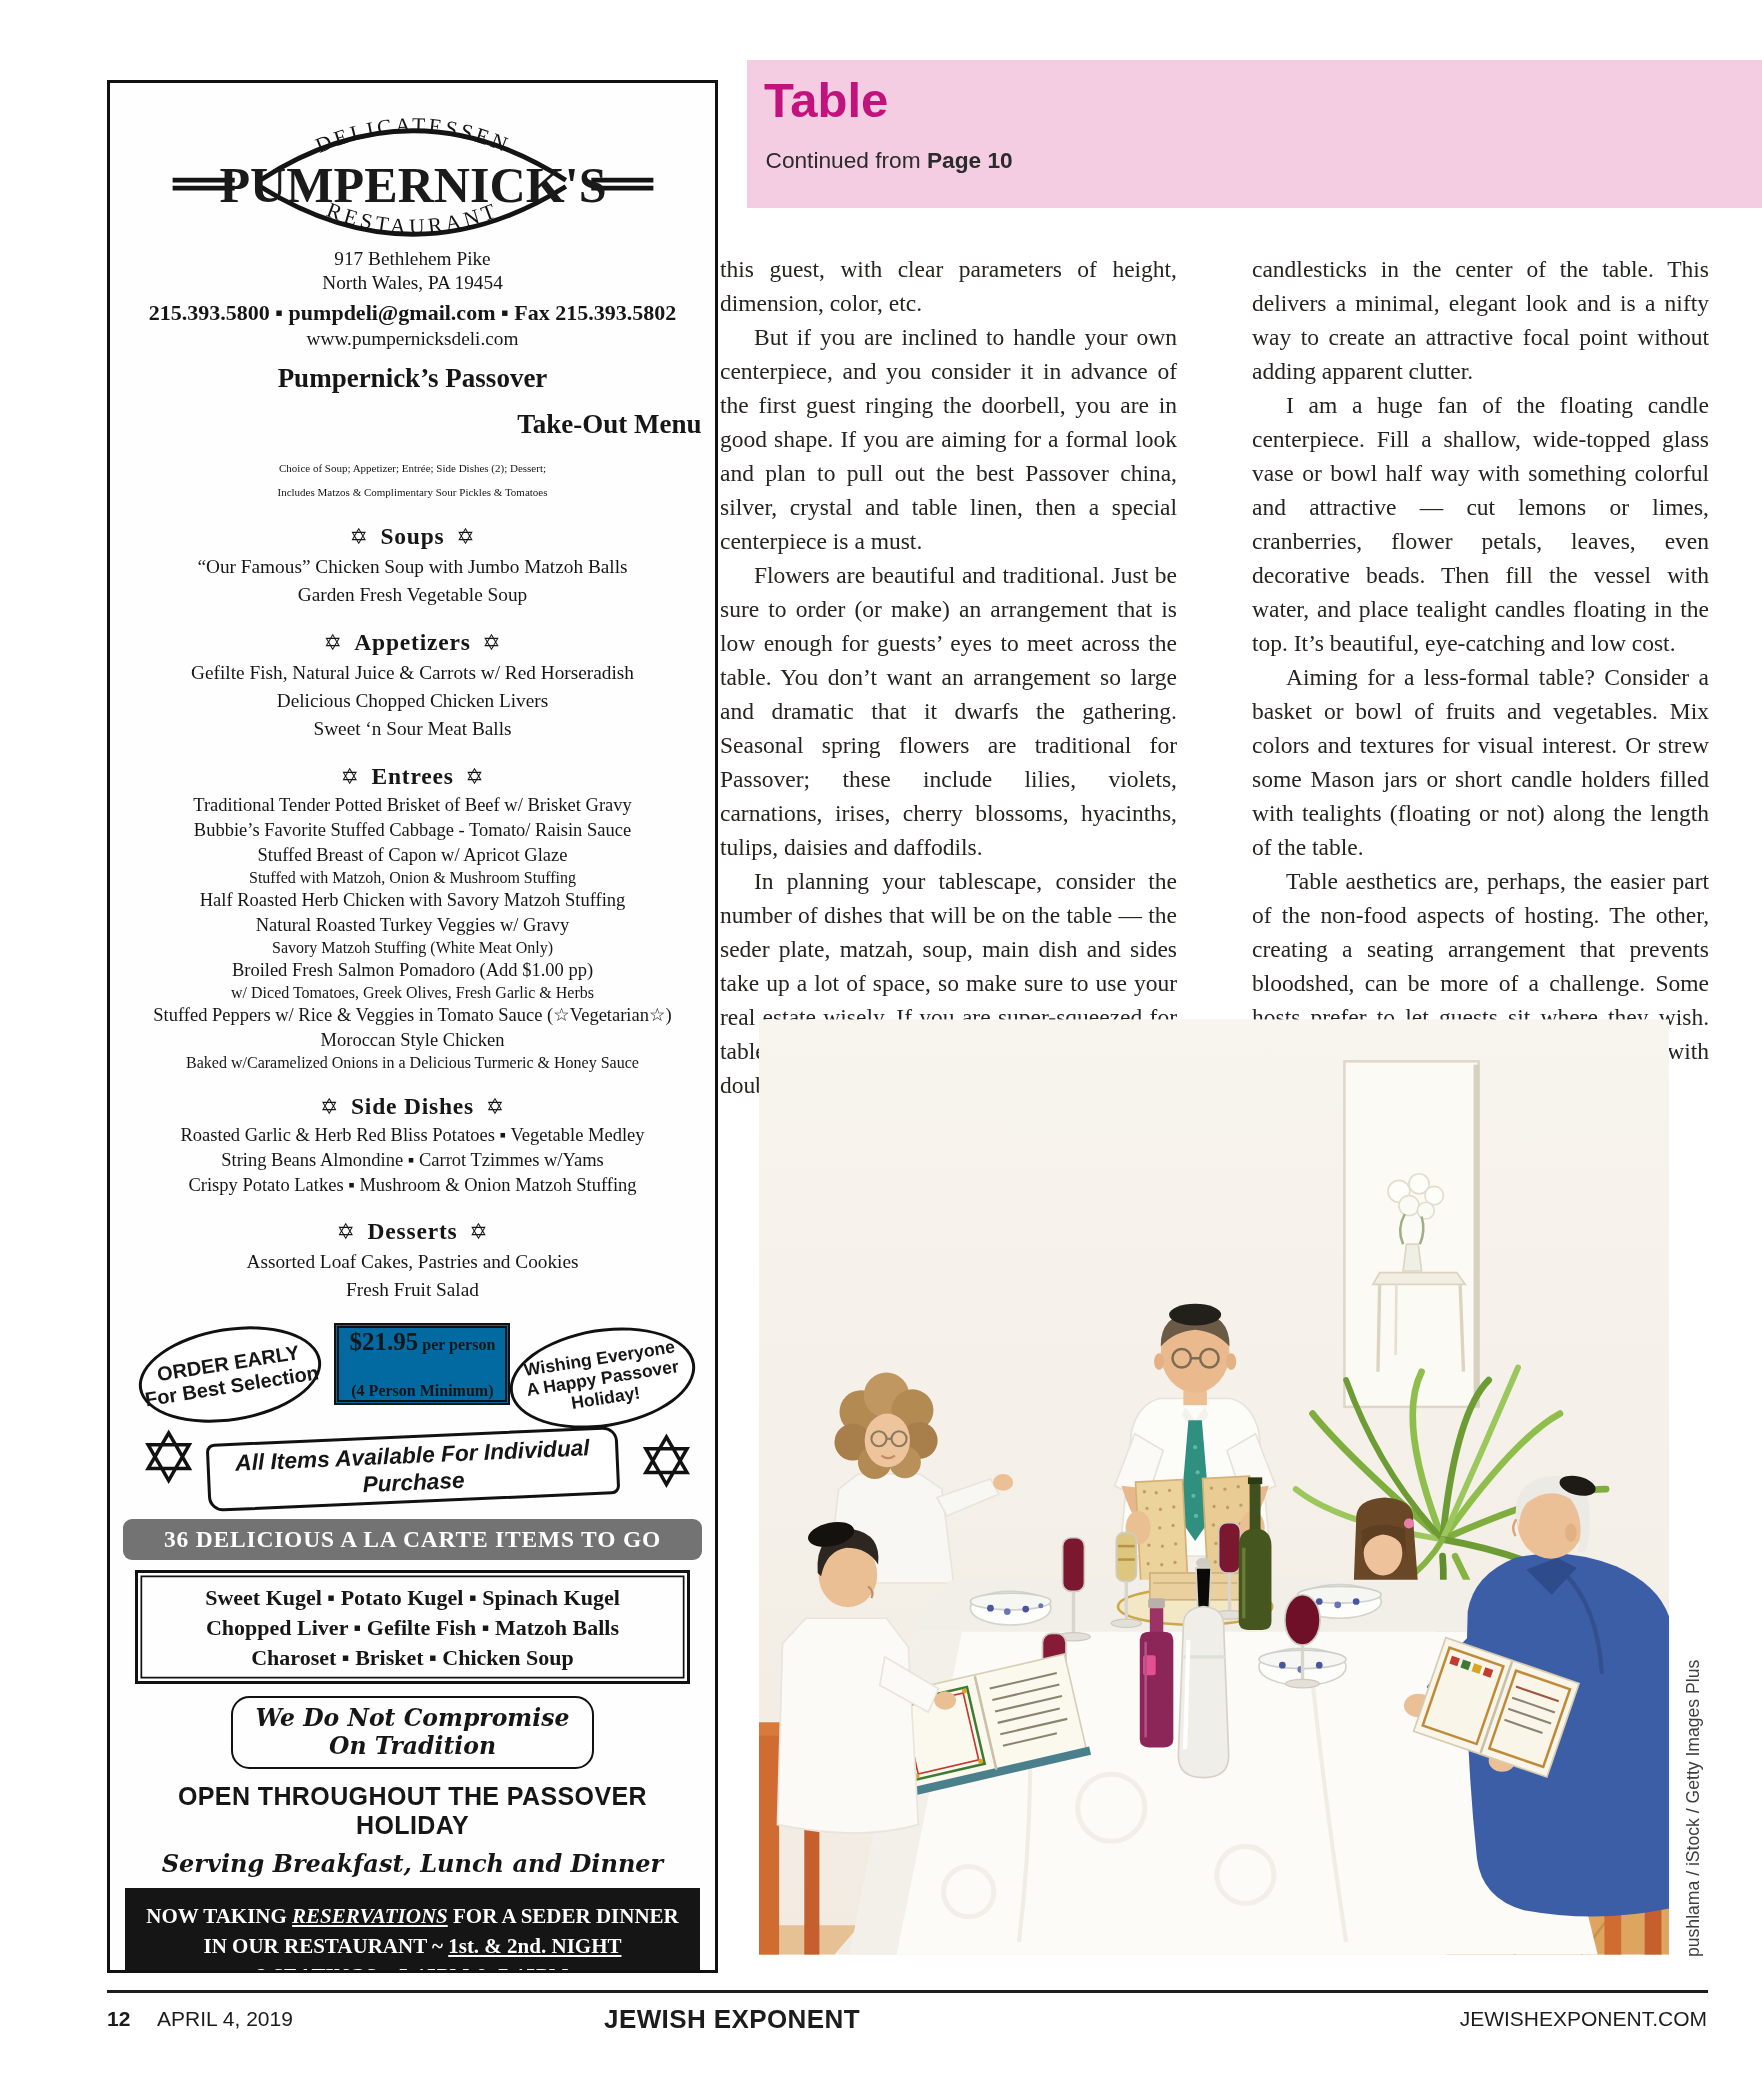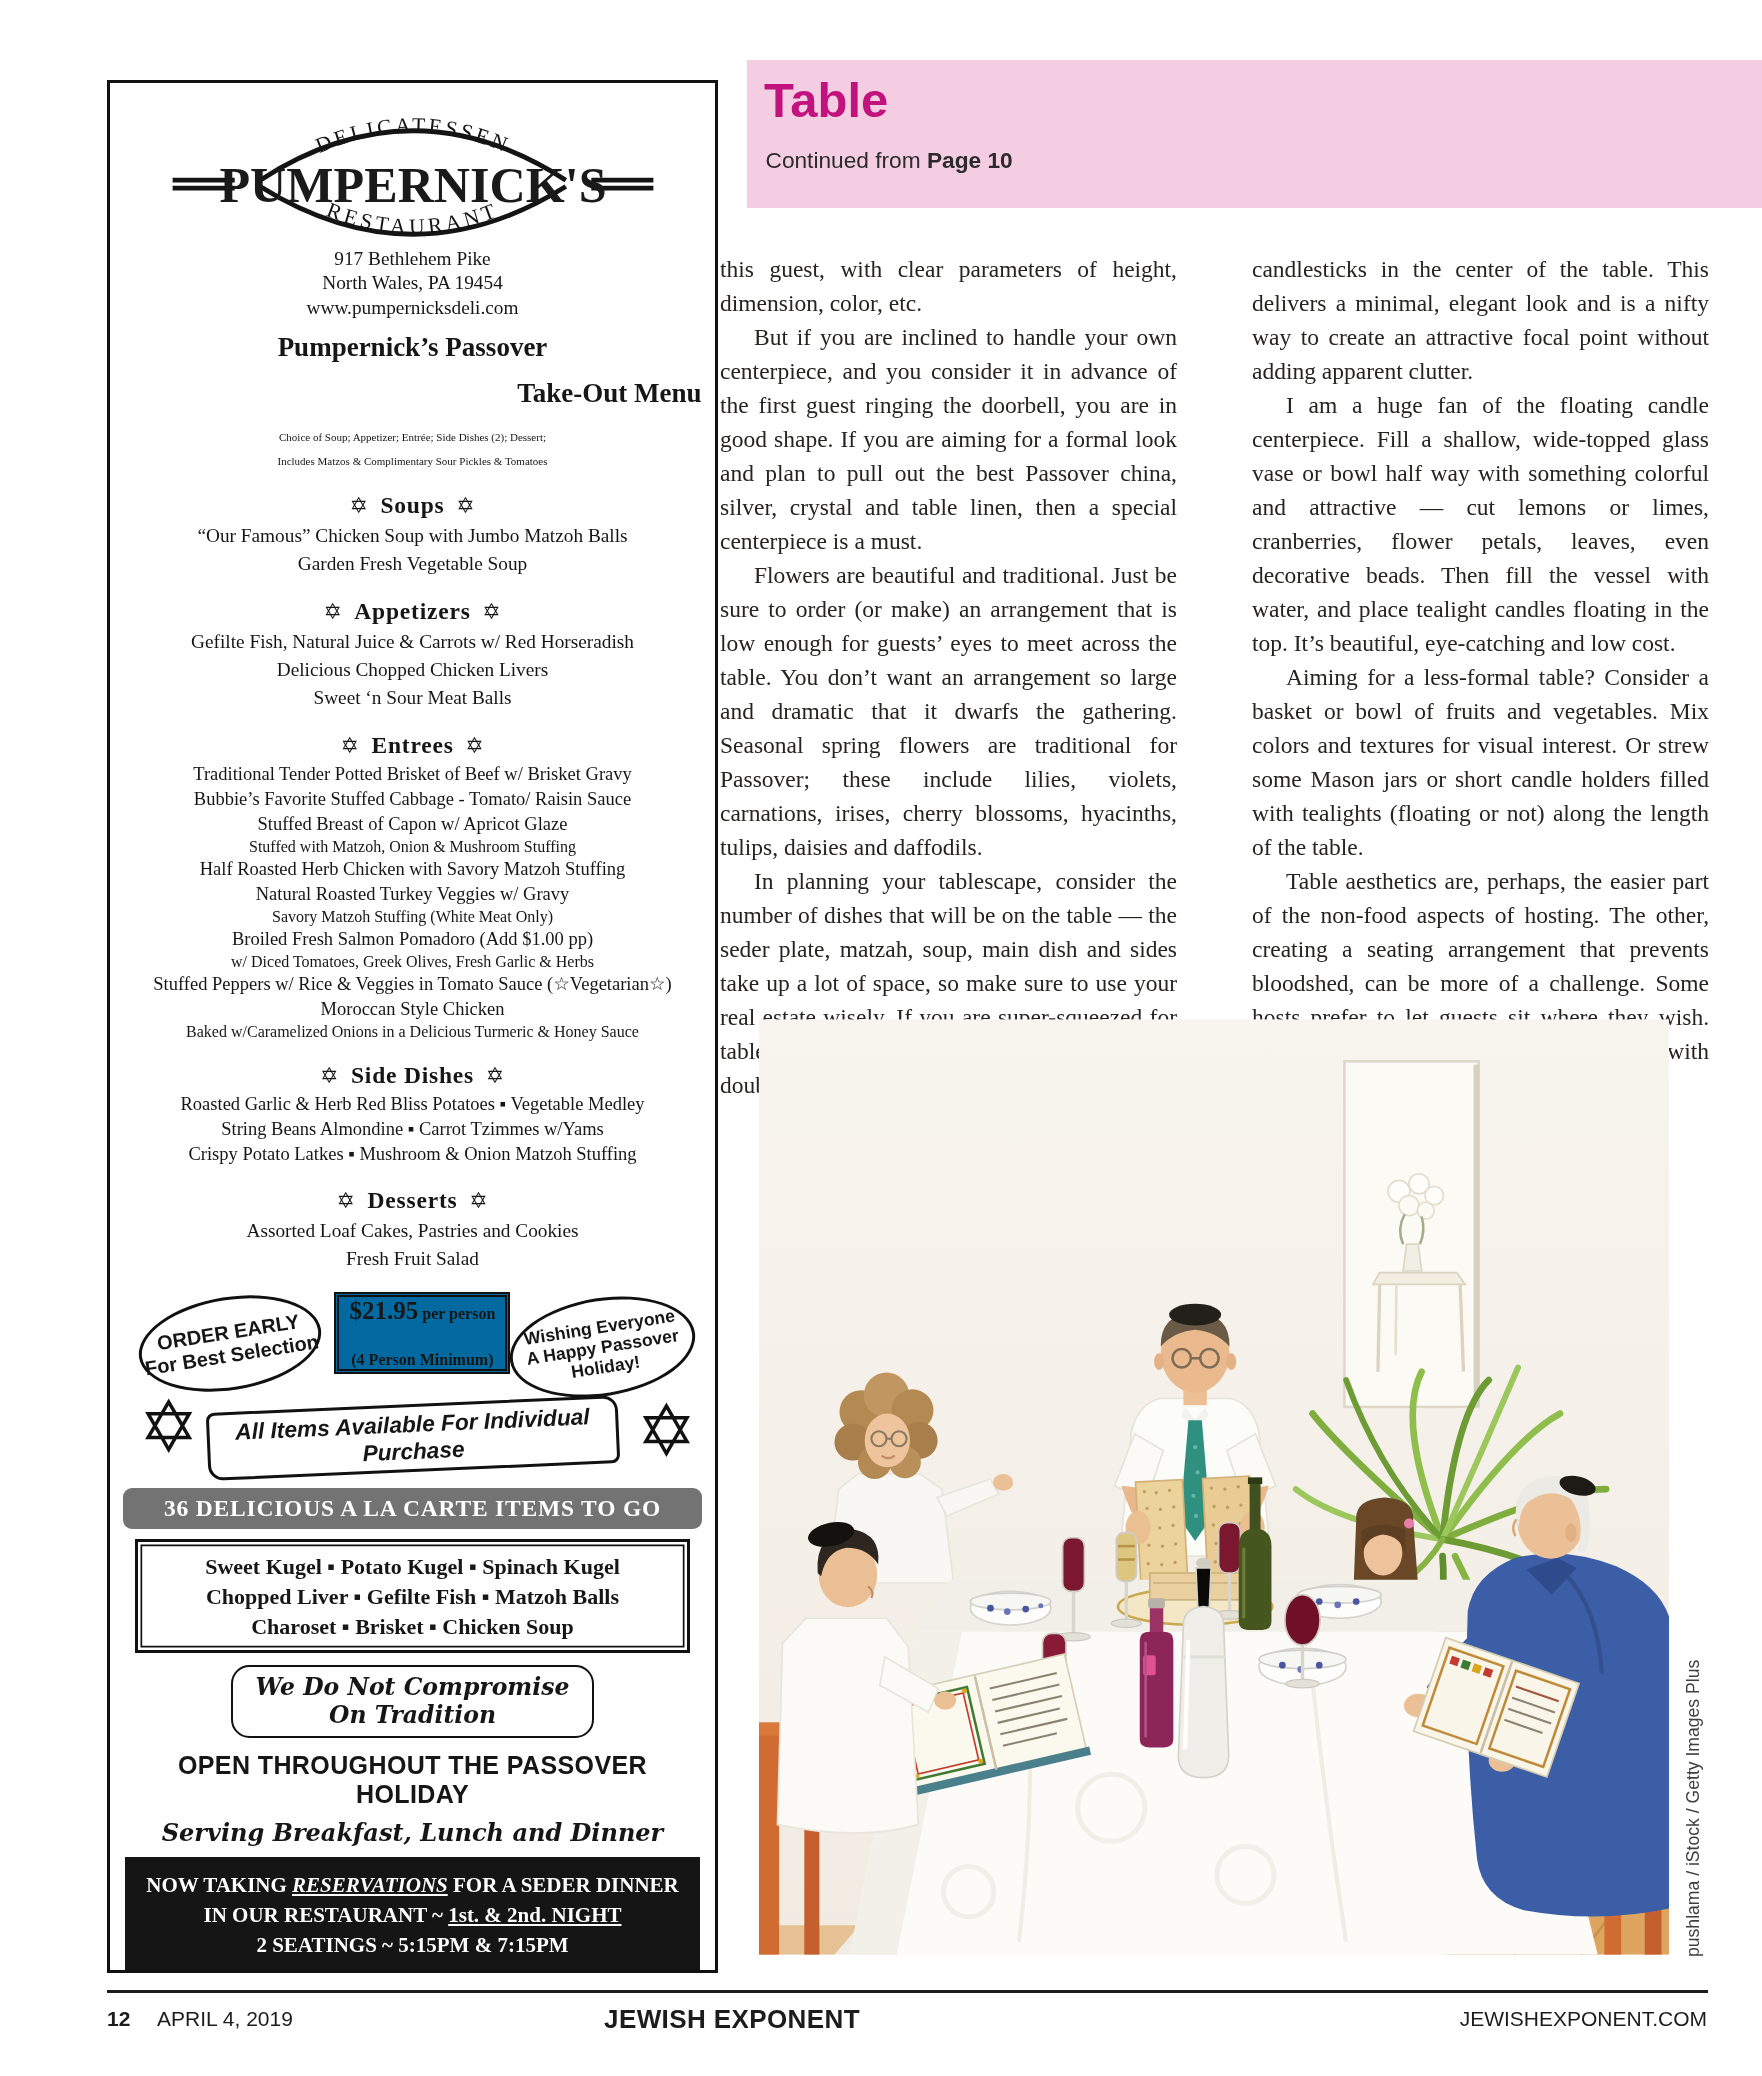--- a/index.html
+++ b/index.html
@@ -105,20 +105,21 @@
         <textPath href="#arcTop" startOffset="50%" text-anchor="middle">DELICATESSEN</textPath>
       </text>
       <text x="310" y="140" text-anchor="middle" font-family="Liberation Serif, serif" font-weight="bold" font-size="63" fill="#1a1a1a">PUMPERNICK'S</text>
       <text font-family="Liberation Serif, serif" font-size="27" letter-spacing="5" fill="#141414">
         <textPath href="#arcBot" startOffset="50%" text-anchor="middle">RESTAURANT</textPath>
       </text>
     </svg>
 
     <div class="ad-addr">917 Bethlehem Pike</div>
     <div class="ad-addr">North Wales, PA 19454</div>
+    <div class="ad-contact">215.393.5800 ▪ pumpdeli@gmail.com ▪ Fax 215.393.5802</div>
     <div class="ad-site">www.pumpernicksdeli.com</div>
 
     <div class="ad-title">Pumpernick’s Passover</div>
     <div class="ad-title2">Take-Out Menu</div>
     <div class="ad-note first">Choice of Soup; Appetizer; Entrée; Side Dishes (2); Dessert;</div>
     <div class="ad-note">Includes Matzos &amp; Complimentary Sour Pickles &amp; Tomatoes</div>
 
     <div class="menu-head"><span class="st">✡</span><span>Soups</span><span class="st">✡</span></div>
     <div class="mi">“Our Famous” Chicken Soup with Jumbo Matzoh Balls</div>
     <div class="mi">Garden Fresh Vegetable Soup</div>

